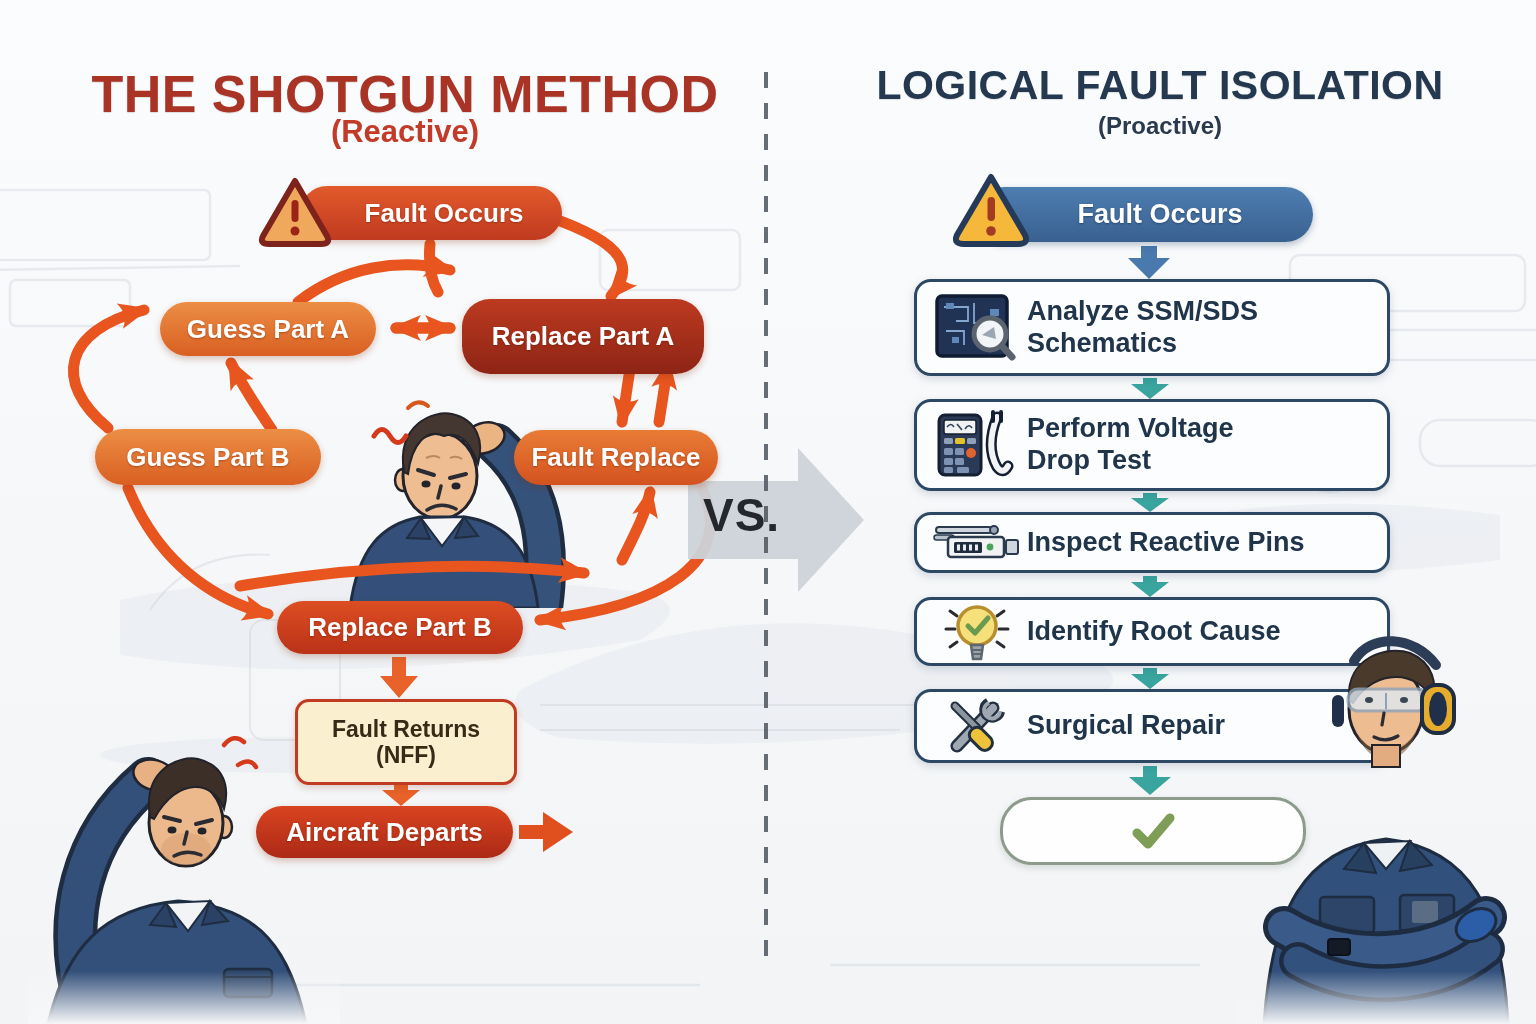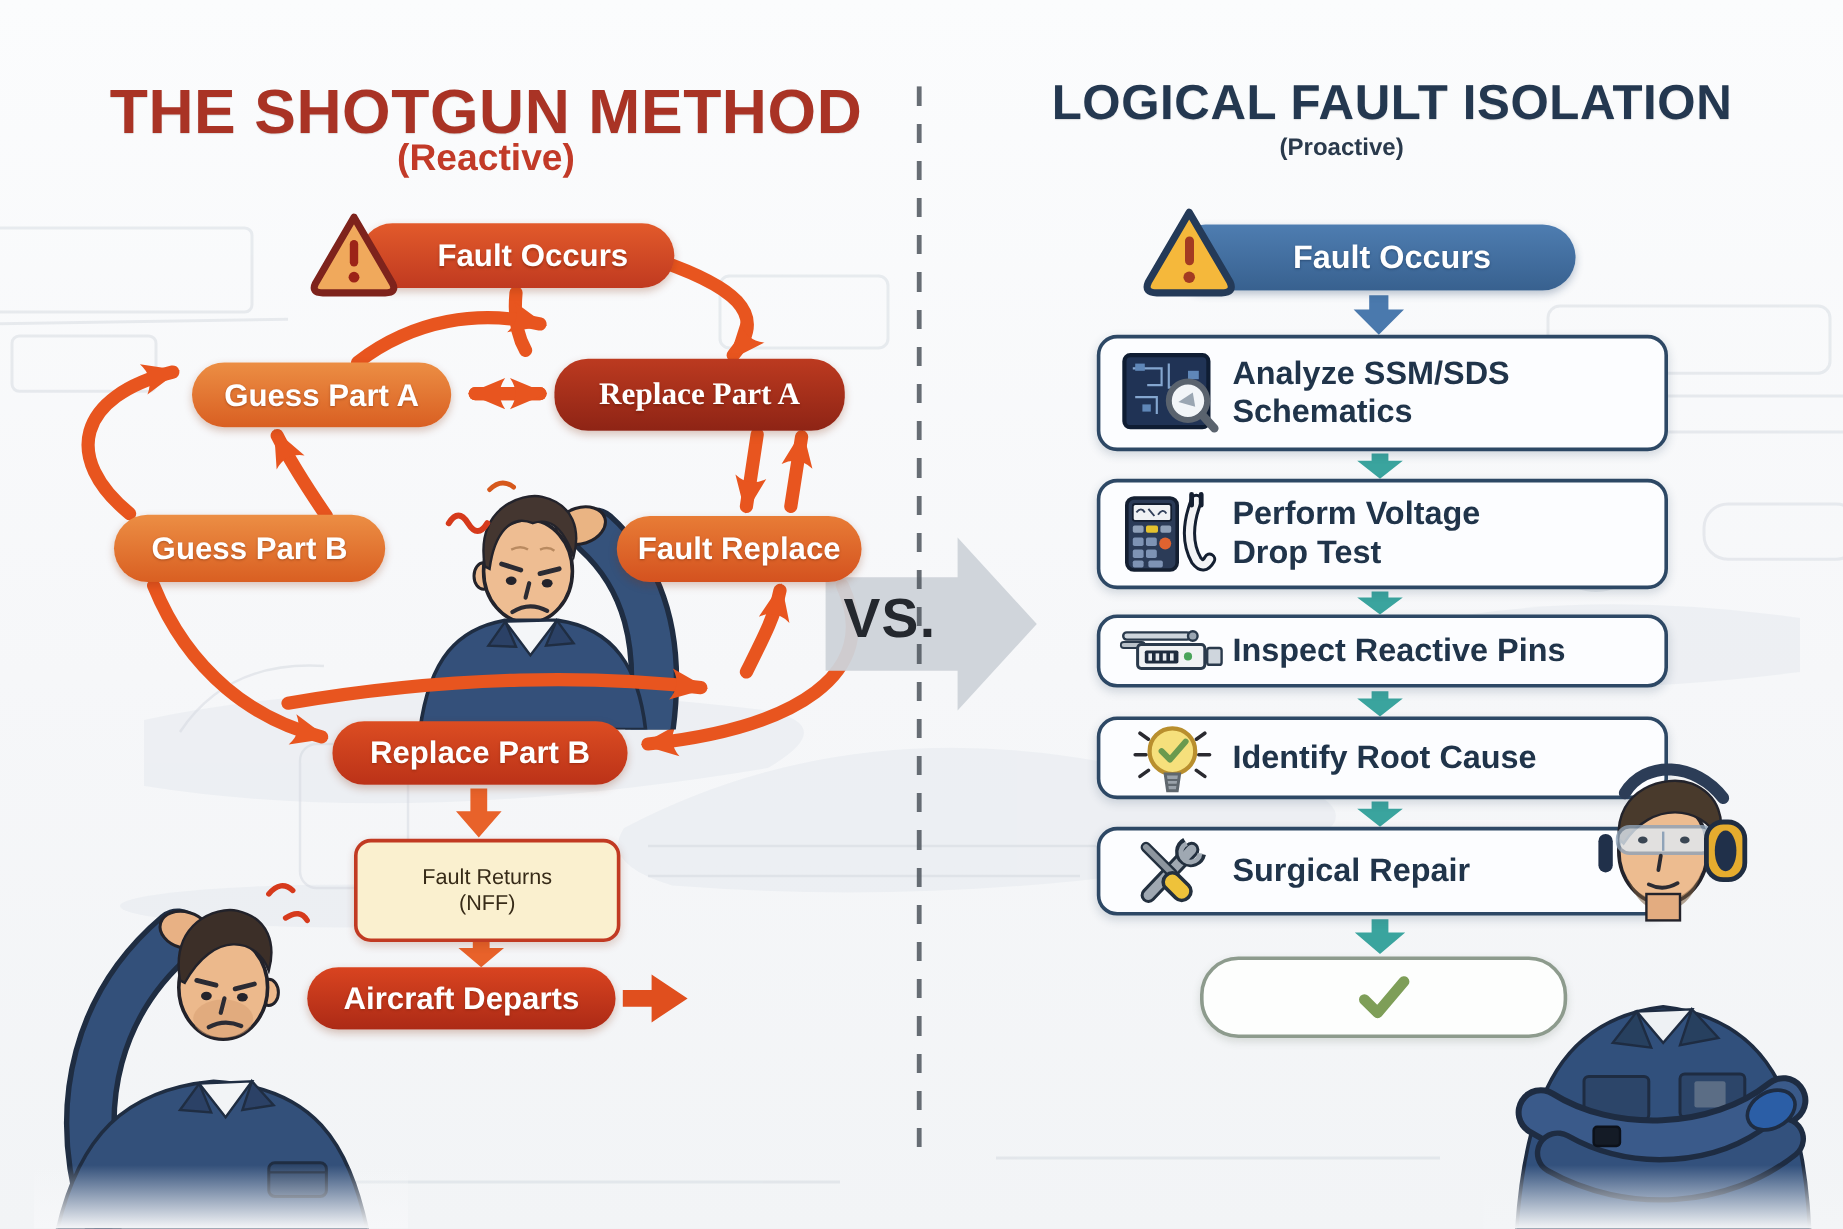--- a/index.html
+++ b/index.html
@@ -23,21 +23,21 @@
   .pill-faultL{background:linear-gradient(180deg,#e25a2b,#c03a20);}
   .pill-orange{background:linear-gradient(180deg,#ec8e44,#d95f22);}
   .pill-darkred{background:linear-gradient(180deg,#bc3a20,#8e2415);}
   .pill-persists{background:linear-gradient(180deg,#e87c36,#d4521f);}
   .pill-replaceb{background:linear-gradient(180deg,#dc4d22,#bb3218);}
   .pill-departs{background:linear-gradient(180deg,#d94420,#ac2a16);}
 
   .nff-box{position:absolute;left:295px;top:699px;width:216px;height:80px;z-index:4;
     background:#faf0cf;border:3px solid #c13a22;border-radius:14px;
     display:flex;flex-direction:column;align-items:center;justify-content:center;
-    font-weight:normal;font-size:18px;color:#372b18;line-height:1.15;
+    font-weight:bold;font-size:23px;color:#372b18;line-height:1.15;
     box-shadow:0 3px 7px rgba(130,45,10,.2);}
 
   
   .pill-faultR{position:absolute;left:977px;top:187px;width:306px;height:55px;z-index:4;
     background:linear-gradient(180deg,#4e7db1,#38618f);border-radius:28px;
     display:flex;align-items:center;justify-content:center;color:#fff;font-weight:bold;
     font-size:27px;text-shadow:0 1px 2px rgba(10,30,60,.45);
     box-shadow:0 3px 7px rgba(30,60,100,.3);}
   .stepbox{position:absolute;left:914px;width:476px;z-index:4;
     background:#fcfdff;border:3px solid #2d4865;border-radius:17px;
@@ -178,21 +178,21 @@
   </div>
   <svg class="abs z5" style="left:254px;top:172px;" width="82" height="80" viewBox="0 0 82 80">
     <path d="M 41,9 L 73,64 Q 77,72 67,72 L 15,72 Q 5,72 9,64 Z" fill="#f0a95c" stroke="#7e231c" stroke-width="6" stroke-linejoin="round"></path>
     <rect x="37.5" y="28" width="7" height="22" rx="3.5" fill="#9c2318"></rect>
     <circle cx="41" cy="59" r="4.5" fill="#9c2318"></circle>
   </svg>
 
   <div class="pill pill-orange" style="left:160px;top:302px;width:216px;height:54px;">
     <span>Guess Part A</span>
   </div>
-  <div class="pill pill-darkred" style="left:462px;top:299px;width:242px;height:60px;font-family:Liberation Serif, serif;">
+  <div class="pill pill-darkred" style="left:462px;top:299px;width:242px;height:75px;">
     <span>Replace Part A</span>
   </div>
   <div class="pill pill-orange" style="left:95px;top:429px;width:226px;height:56px;">
     <span>Guess Part B</span>
   </div>
   <div class="pill pill-persists" style="left:514px;top:430px;width:204px;height:55px;">
     <span>Fault Replace</span>
   </div>
   <div class="pill pill-replaceb" style="left:277px;top:601px;width:246px;height:53px;">
     <span>Replace Part B</span>
@@ -228,21 +228,21 @@
     <path d="M 20,321 C 38,245 75,205 150,198 C 235,203 262,250 278,321 Z" fill="#33507a" stroke="#1f2d42" stroke-width="3"></path>
     <path d="M 138,200 L 160,228 L 182,198 Z" fill="#f2f4f6" stroke="#1f2d42" stroke-width="2"></path>
     <path d="M 138,200 L 122,222 L 148,224 Z M 182,198 L 200,218 L 174,222 Z" fill="#2b4166" stroke="#1f2d42" stroke-width="2"></path>
     <rect x="196" y="266" width="48" height="28" rx="5" fill="#2c4569" stroke="#1f2d42" stroke-width="2.5"></rect>
     <path d="M 196,274 L 244,274" stroke="#1f2d42" stroke-width="2"></path>
     <path d="M 196,42 q 10,-12 20,-3 M 210,62 q 12,-8 18,2" stroke="#d63a1c" stroke-width="4.5" fill="none" stroke-linecap="round"></path>
     <rect x="0" y="268" width="312" height="53" fill="url(#fadeL)"></rect>
   </svg>
 
   <div class="col-title" style="left:830px;top:62px;width:660px;font-size:41px;color:#243850;">LOGICAL FAULT ISOLATION</div>
-  <div class="col-sub" style="left:788px;top:112px;width:660px;font-size:20px;color:#2a3a4c;">(Proactive)</div>
+  <div class="col-sub" style="left:830px;top:112px;width:660px;font-size:24px;color:#2a3a4c;">(Proactive)</div>
 
   <div class="pill-faultR" style="padding-left:30px;">
     <span>Fault Occurs</span>
   </div>
   <svg class="abs z5" style="left:948px;top:168px;" width="86" height="84" viewBox="0 0 86 84">
     <path d="M 43,9 L 77,67 Q 81,76 70,76 L 16,76 Q 5,76 9,67 Z" fill="#f5b83b" stroke="#243a58" stroke-width="6" stroke-linejoin="round"></path>
     <rect x="39.5" y="29" width="7.5" height="24" rx="3.7" fill="#a33b22"></rect>
     <circle cx="43" cy="63" r="4.8" fill="#a33b22"></circle>
   </svg>
 

